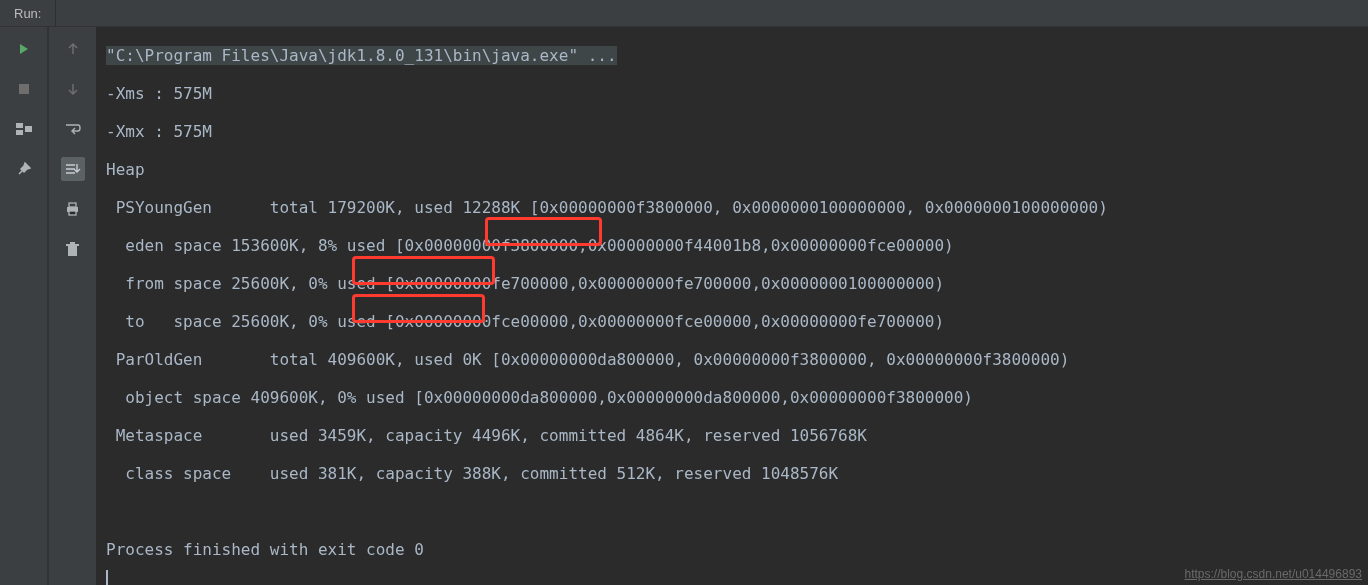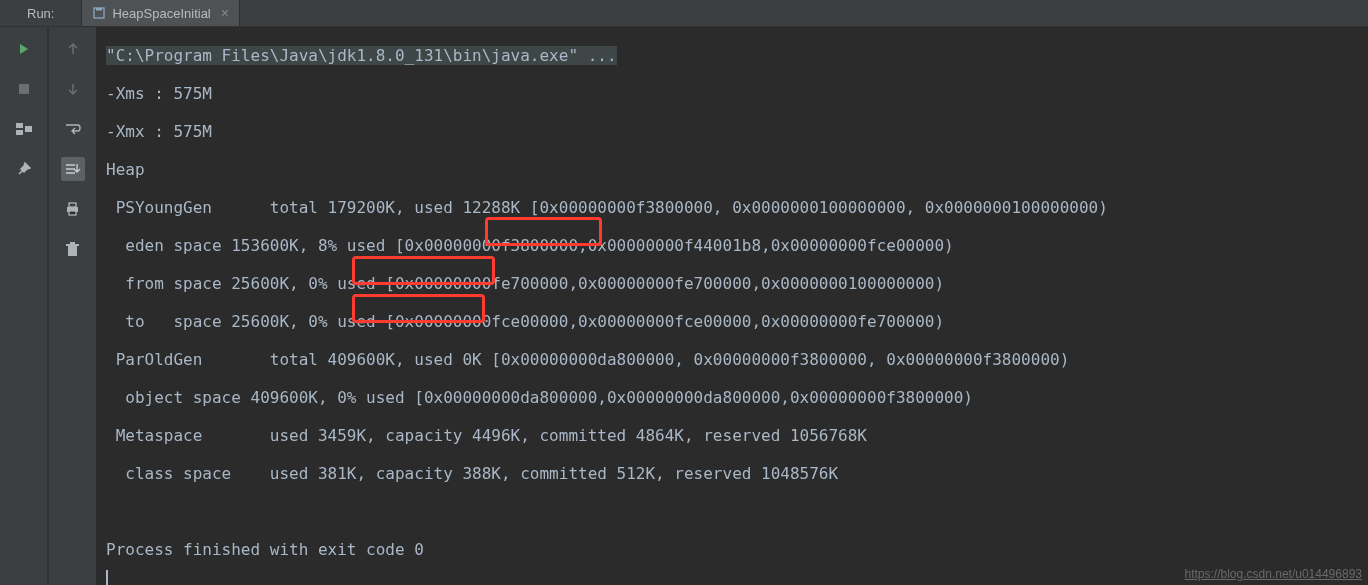--- a/index.html
+++ b/index.html
@@ -16,21 +16,21 @@
     .header {
       height: 27px;
       background: #3c3f41;
       border-bottom: 1px solid #323232;
       display: flex;
       align-items: center;
       font-family: "Segoe UI", sans-serif;
       font-size: 13px;
     }
     .run-label {
-      padding: 0 27px;
+      padding: 0 14px;
       color: #bbbbbb;
       height: 100%;
       display: flex;
       align-items: center;
       border-right: 1px solid #2d2f30;
     }
     .tab {
       display: flex;
       align-items: center;
       height: 100%;
@@ -120,30 +120,20 @@
       font-size: 12px;
       color: #6a6a6a;
       text-decoration: underline;
     }
   </style>
 </head>
 <body>
 
 <div class="header">
   <div class="run-label">Run:</div>
-  <div class="tab">
-    <span class="tab-icon-app">
-      <svg width="14" height="14" viewBox="0 0 14 14">
-        <rect x="2" y="2" width="10" height="10" fill="none" stroke="#8aa7c4" stroke-width="1.3"></rect>
-        <rect x="4" y="2" width="6" height="2.5" fill="#8aa7c4"></rect>
-      </svg>
-    </span>
-    <span>HeapSpaceInitial</span>
-    <span class="tab-close">×</span>
-  </div>
 </div>
 
 <div class="main">
   <div class="gutter-left">
     <div class="icon-btn">
       <svg width="14" height="14" viewBox="0 0 14 14">
           <path d="M3 2 L11 7 L3 12 Z" fill="#59a869"></path>
         </svg>
     </div>
     <div class="icon-btn">

